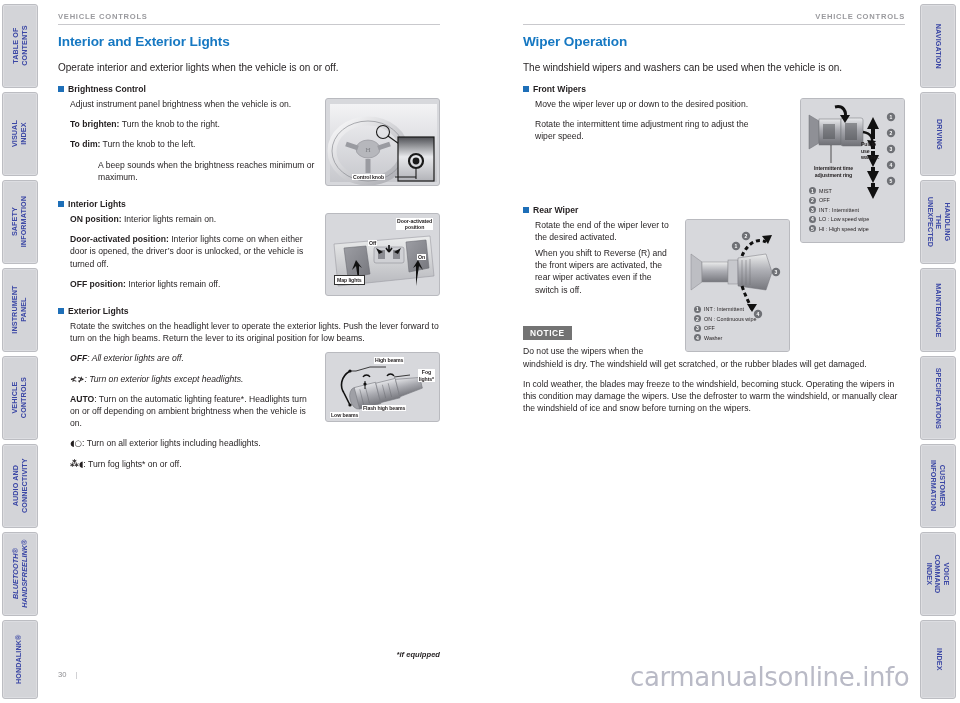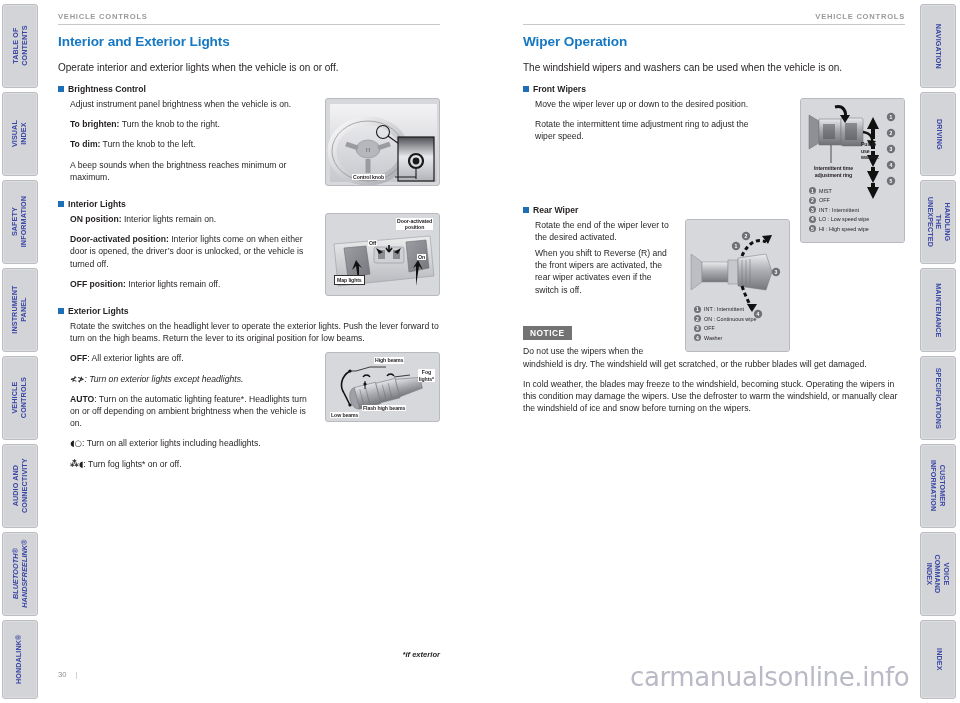--- a/index.html
+++ b/index.html
@@ -301,21 +301,21 @@
         </div>
       </div>
 
       <p>Adjust instrument panel brightness when the vehicle is on.</p>
       <p>
         <b>To brighten:</b><span> Turn the knob to the right.</span>
       </p>
       <p>
         <b>To dim:</b><span> Turn the knob to the left.</span>
       </p>
-      <p style="max-width:245px;">A beep sounds when the brightness reaches minimum or maximum.</p>
+      <p style="max-width:245px;margin-left:28px;">A beep sounds when the brightness reaches minimum or maximum.</p>
       <div class="clearer"></div>
     </div>
 
     <h2 class="sub" style="margin-top:8px;">
       <span class="sq"></span>
       <span>Interior Lights</span>
     </h2>
     <div class="body">
 
       <div class="wrapfig">
@@ -409,21 +409,21 @@
             <line x1="38" y1="56" x2="50" y2="56" stroke="#111" stroke-width="0.8"></line>
           </svg>
           <span class="cap onwhite" style="left:48px; top:4px;">High beams</span>
           <span class="cap onwhite" style="right:4px; top:16px; text-align:center; white-space:pre-line;">Fog
 lights*</span>
           <span class="cap onwhite" style="left:36px; bottom:10px;">Flash high beams</span>
           <span class="cap onwhite" style="left:4px; bottom:3px;">Low beams</span>
         </div>
       </div>
 
-      <p style="max-width:245px;">
+      <p style="max-width:245px;font-style:italic;">
         <b>OFF</b><span>: All exterior lights are off.</span>
       </p>
 
       <p style="max-width:245px;font-style:italic;">
         <span class="sym">≮≯</span><span>: Turn on exterior lights except headlights.</span>
       </p>
 
       <p style="max-width:245px;">
         <b>AUTO</b><span>: Turn on the automatic lighting feature*. Headlights turn on or off depending on ambient brightness when the vehicle is on.</span>
       </p>
@@ -597,20 +597,20 @@
     </div>
 
     <div class="notice-wrap">
       <div class="notice-tag">NOTICE</div>
       <p>Do not use the wipers when the windshield is dry. The windshield will get scratched, or the rubber blades will get damaged.</p>
       <p>In cold weather, the blades may freeze to the windshield, becoming stuck. Operating the wipers in this condition may damage the wipers. Use the defroster to warm the windshield, or manually clear the windshield of ice and snow before turning on the wipers.</p>
     </div>
     <div class="clearer"></div>
   </div>
 
-  <div class="ifeq">*if exterior</div>
+  <div class="ifeq">*if equipped</div>
   <div class="folio">
     <span>30</span>
     <span class="bar">|</span>
   </div>
   <div class="watermark">carmanualsonline.info</div>
 
 </div>
 
 </body></html>

